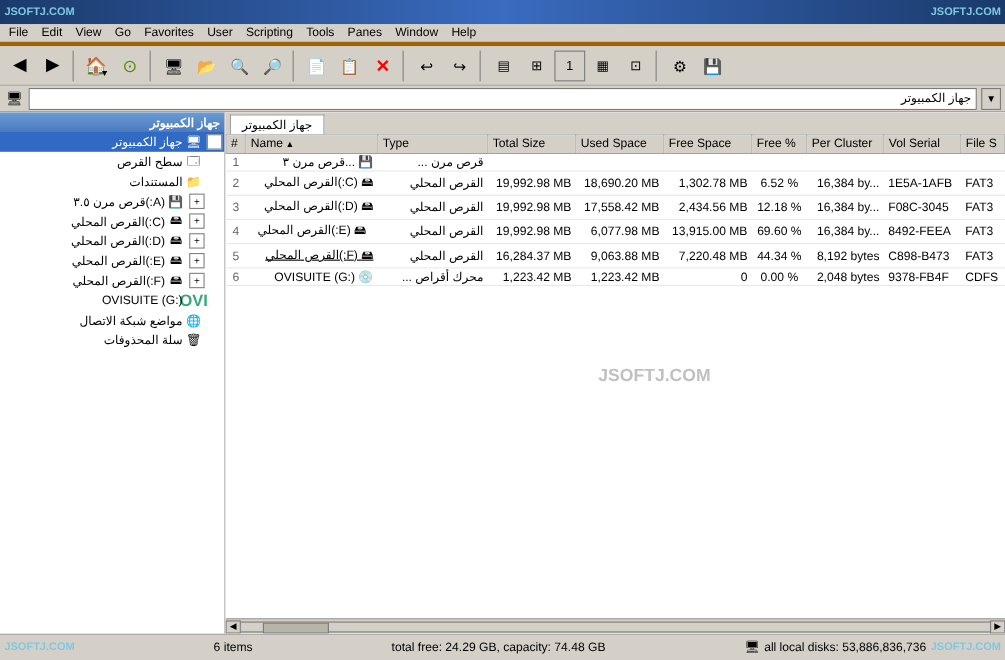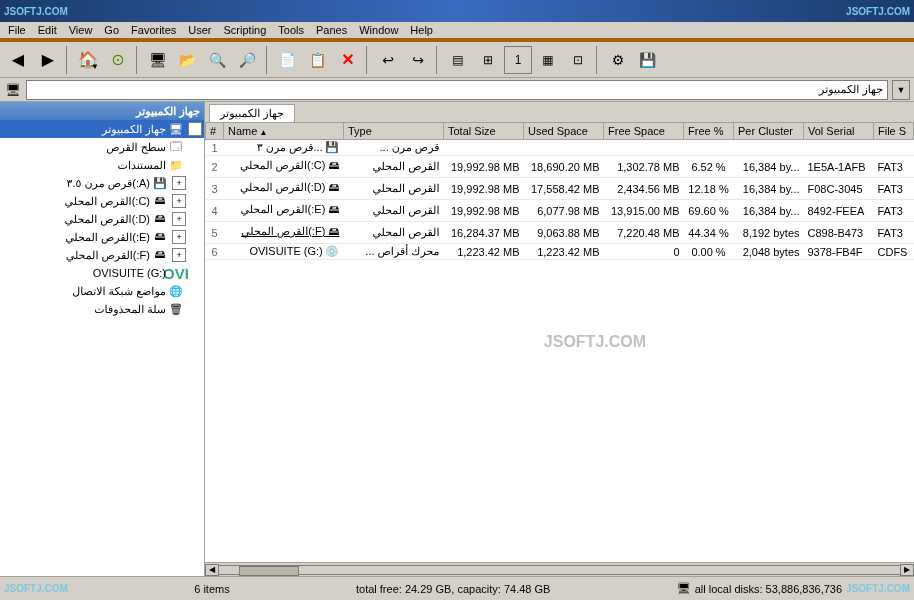--- a/index.html
+++ b/index.html
@@ -465,21 +465,21 @@
       <td class="col-total">19,992.98 MB</td>
       <td class="col-used">17,558.42 MB</td>
       <td class="col-free">2,434.56 MB</td>
       <td class="col-freepct">12.18 %</td>
       <td class="col-cluster">16,384 by...</td>
       <td class="col-serial">F08C-3045</td>
       <td class="col-fs">FAT3</td>
     </tr>
             <tr>
       <td class="row-num">4</td>
-      <td class="col-name" style="direction:rtl;text-align:right;">
+      <td class="col-name" style="direction:rtl;text-align:center;">
         <span>🖴</span>
         (E:)القرص المحلي
       </td>
       <td class="col-type" style="direction:rtl;text-align:right;">القرص المحلي</td>
       <td class="col-total">19,992.98 MB</td>
       <td class="col-used">6,077.98 MB</td>
       <td class="col-free">13,915.00 MB</td>
       <td class="col-freepct">69.60 %</td>
       <td class="col-cluster">16,384 by...</td>
       <td class="col-serial">8492-FEEA</td>

